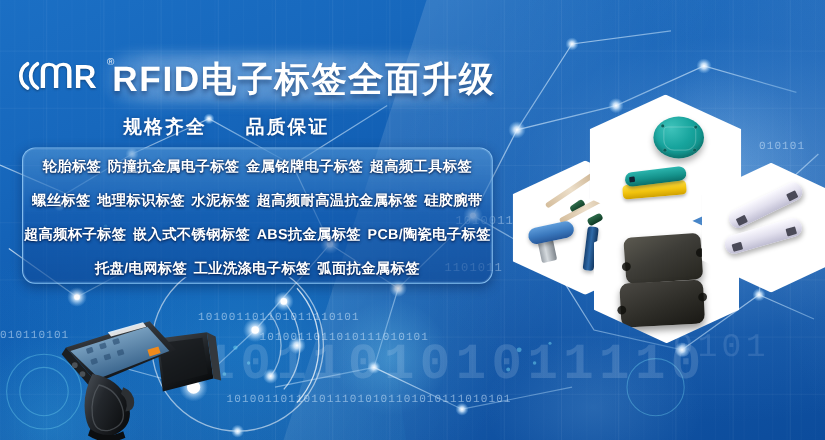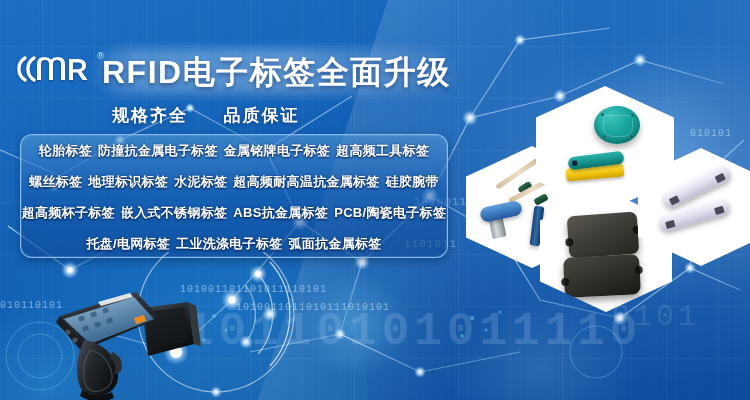--- a/index.html
+++ b/index.html
@@ -340,20 +340,21 @@
       <circle cx="40" cy="356" r="22"></circle>
       <circle cx="40" cy="356" r="34"></circle>
       <circle cx="596" cy="352" r="26"></circle>
     </g>
   </svg>
 
   <div class="bin huge" style="left:186px; top:306px;">10110101011110</div>
   <div class="bin huge2" style="left:612px; top:300px;">0101</div>
   <div class="bin small" style="left:180px; top:284px;">101001101101011110101</div>
   <div class="bin small" style="left:236px; top:302px;">1010011011010111010101</div>
+  <div class="bin small" style="left:206px; top:358px;">1010011011010111010101101010111010101</div>
   <div class="bin mid" style="left:414px; top:196px;">10100110</div>
   <div class="bin mid" style="left:404px; top:238px;">1101011</div>
   <div class="bin small" style="left:660px; top:232px;">10101</div>
   <div class="bin small" style="left:0px; top:300px;">010110101</div>
   <div class="bin small" style="left:690px; top:128px;">010101</div>
 
   <div id="logo">
     <div class="logo-mark">
       <svg width="92" height="34" viewBox="0 0 92 34">
         <g fill="none" stroke="#ffffff" stroke-width="3.4" stroke-linecap="round">

